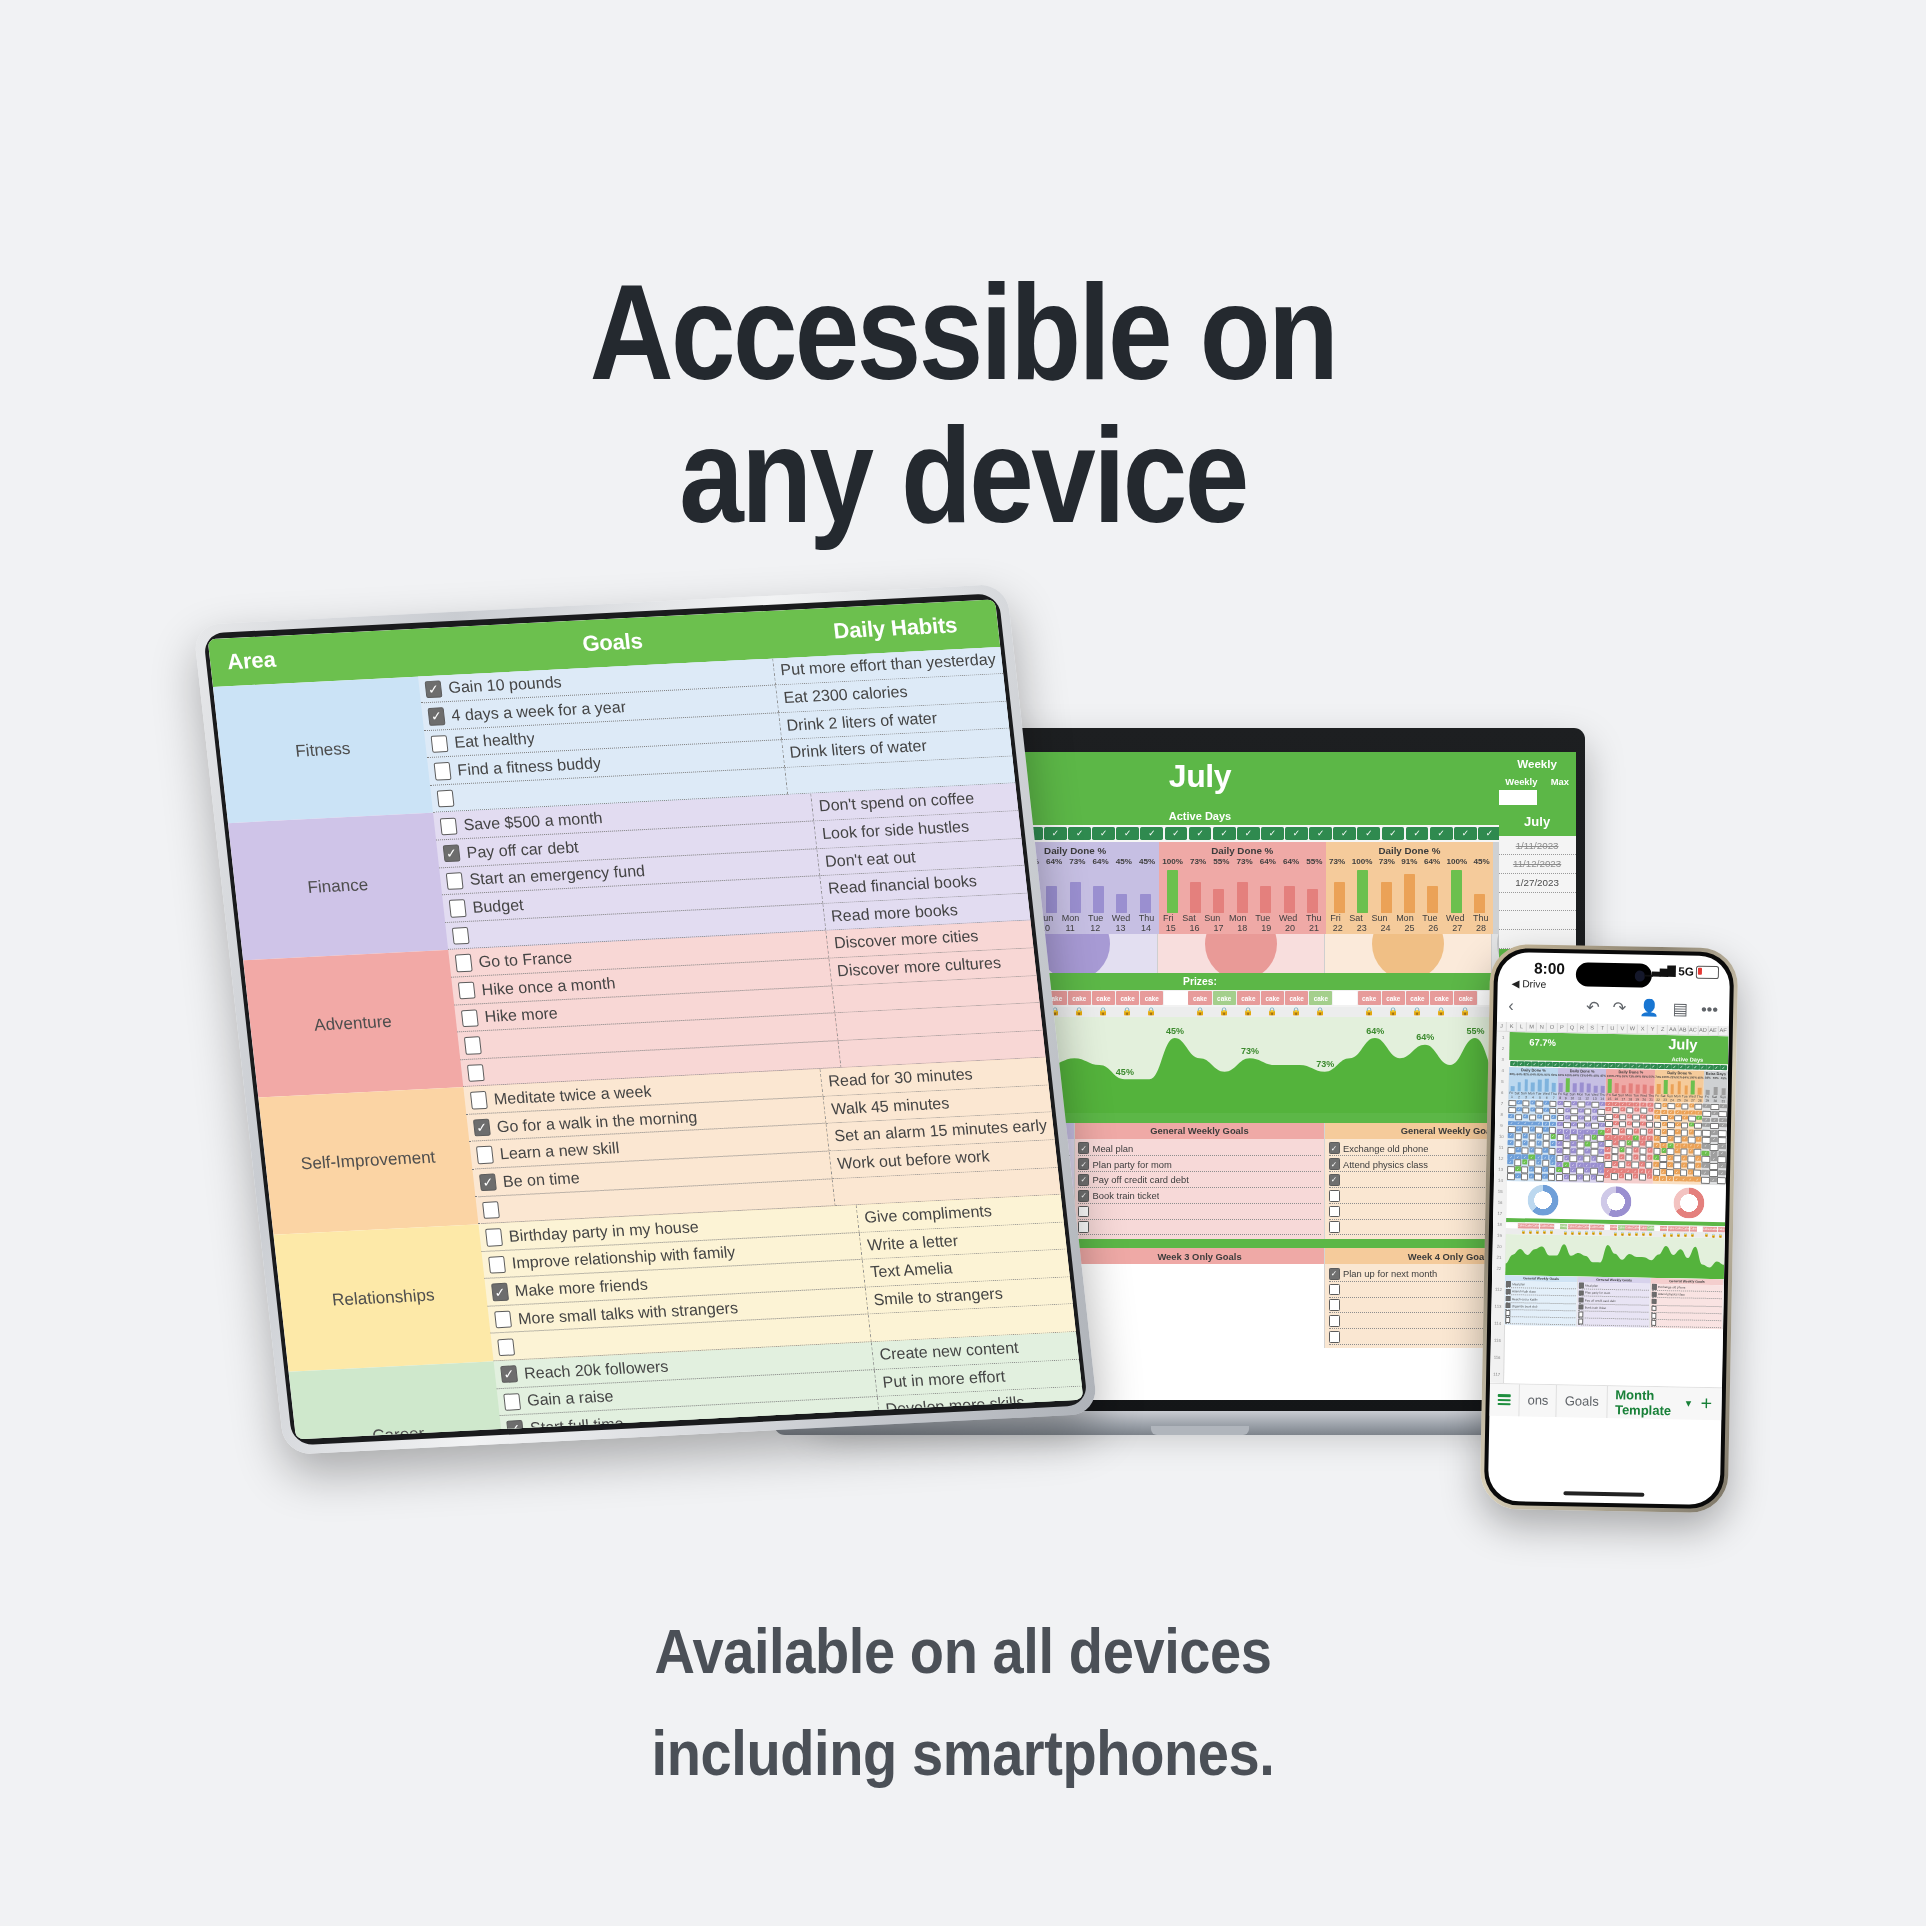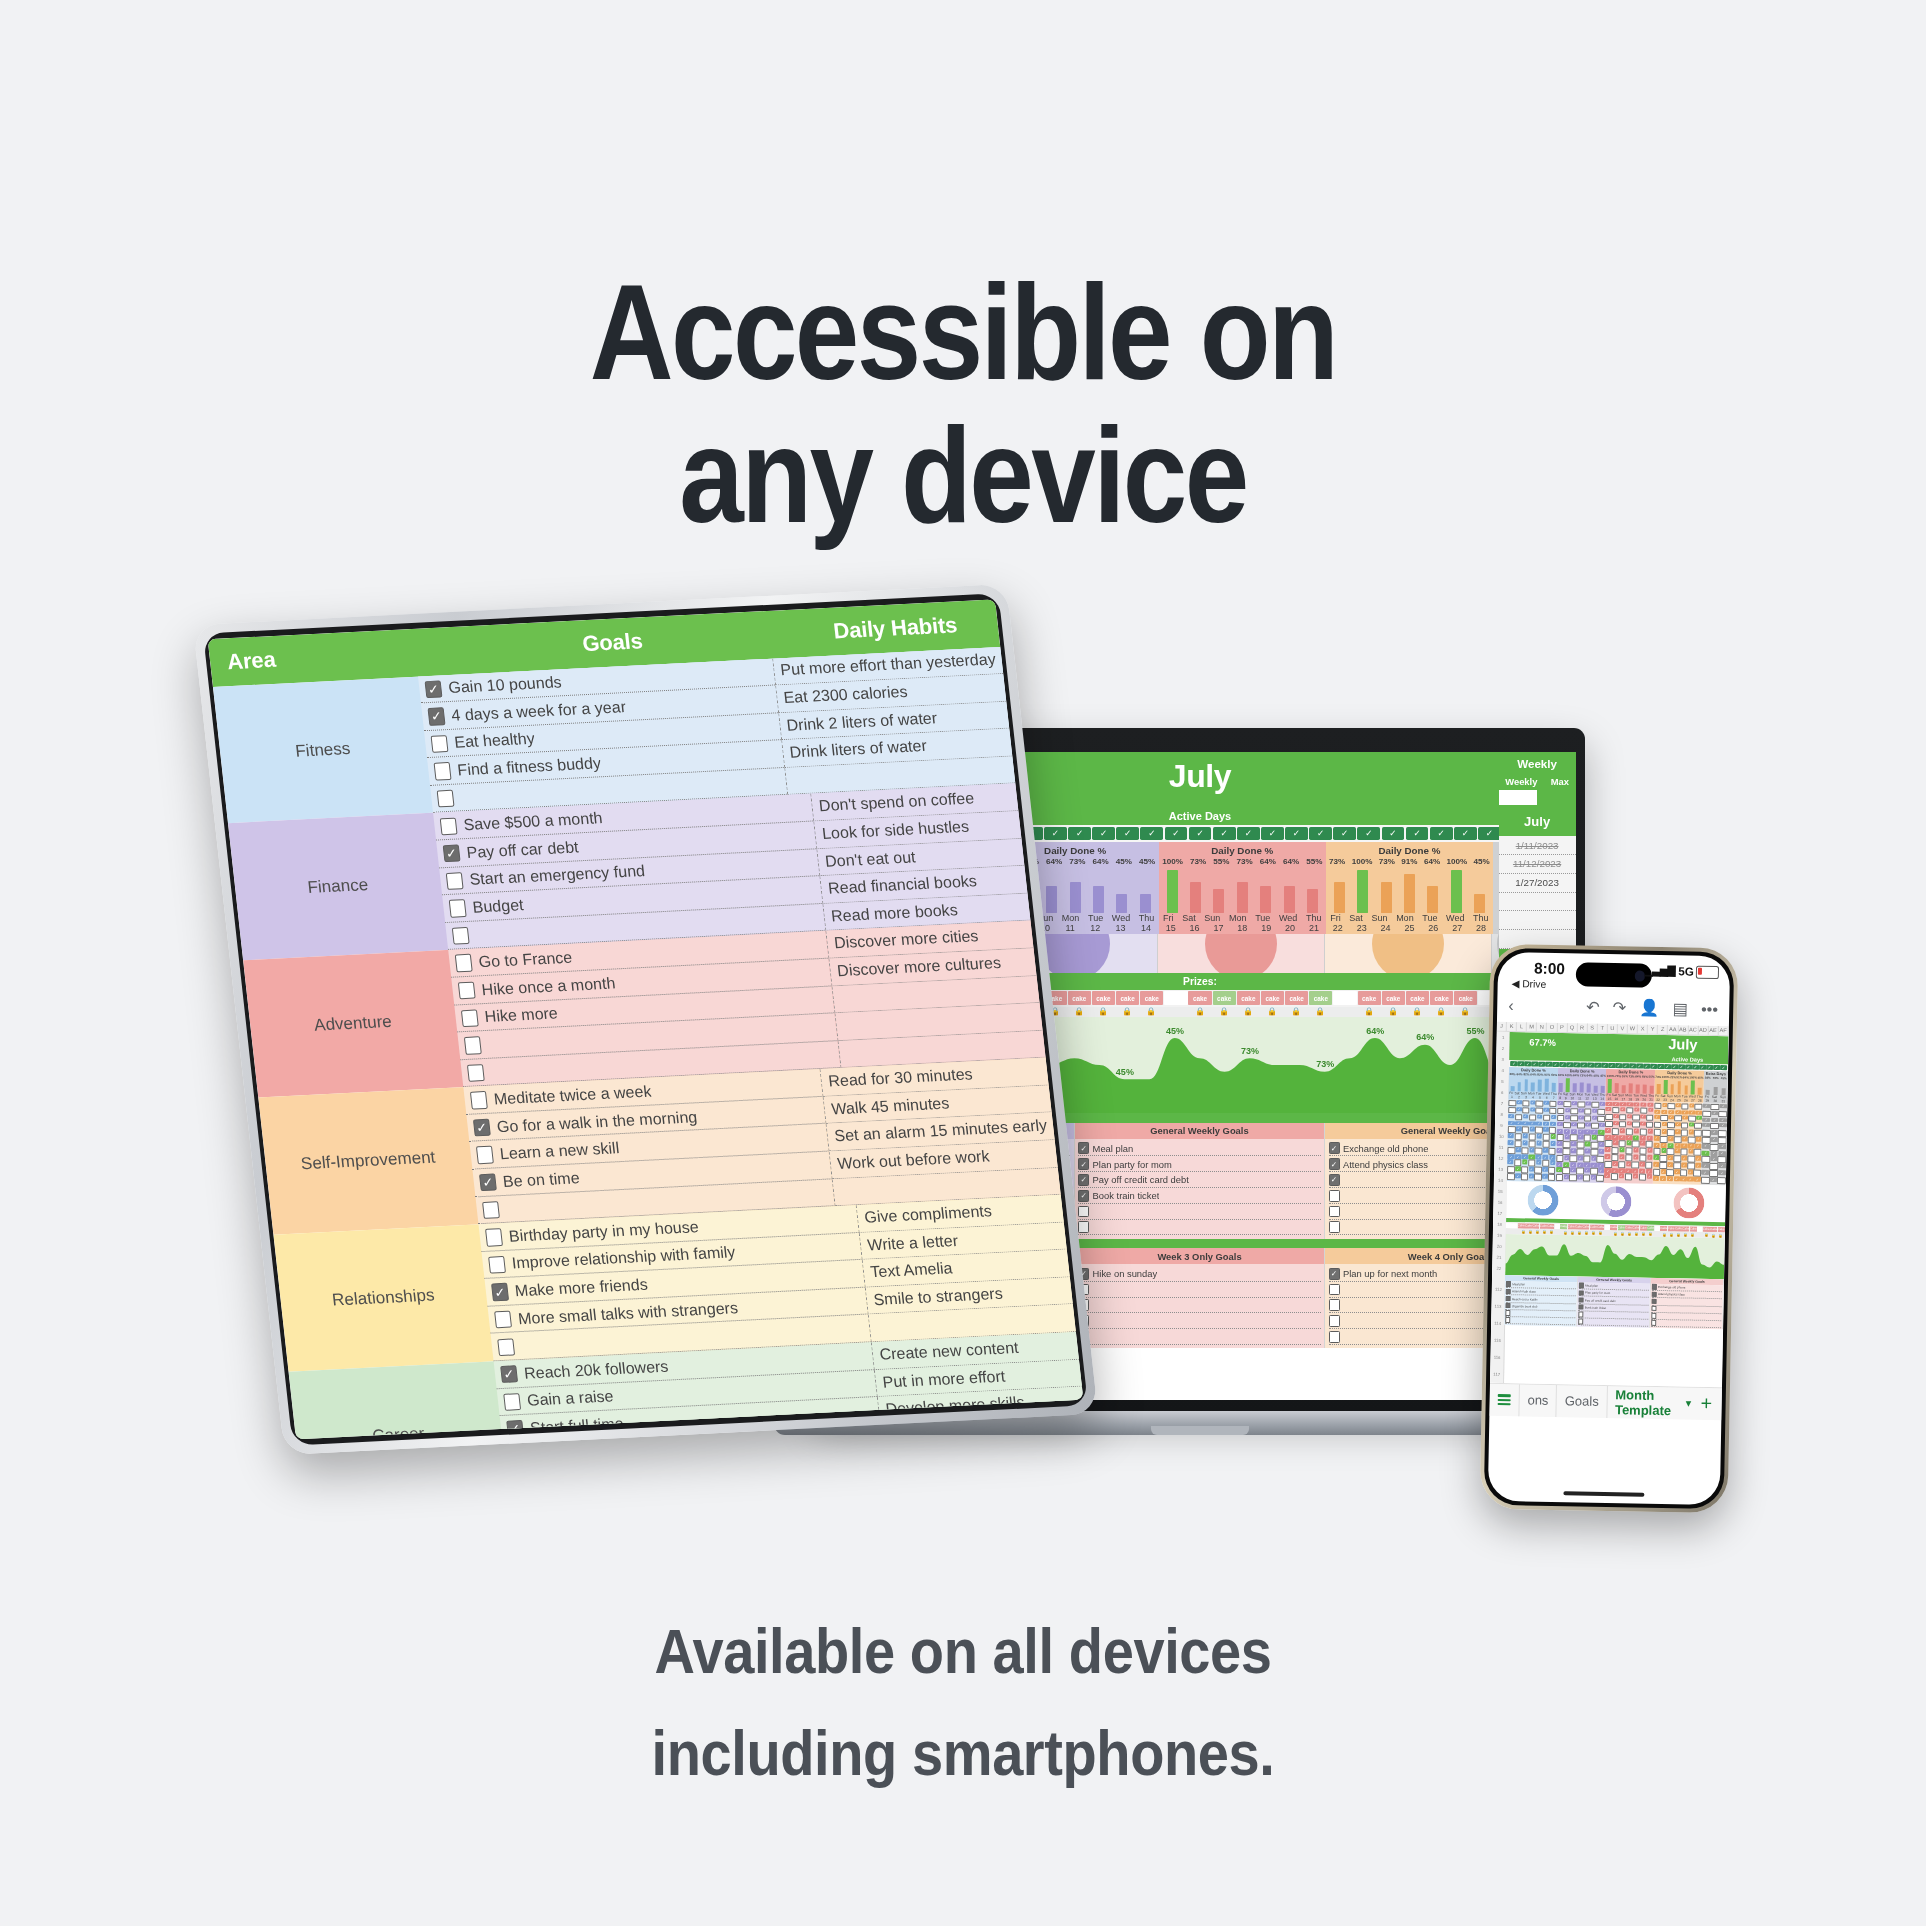--- a/index.html
+++ b/index.html
@@ -824,42 +824,20 @@
                 <div class="gc-text"></div>
               </div>
               <div class="gc-item">
                 <div class="gc-box"></div>
                 <div class="gc-text"></div>
               </div>
             </div>
           </div>
           <div class="lp-goalcol g2">
             <div class="gc-head">Week 3 Only Goals</div>
-            <div class="gc-body">
-              <div class="gc-item">
-                <div class="gc-box on"></div>
-                <div class="gc-text">Hike on sunday</div>
-              </div>
-              <div class="gc-item">
-                <div class="gc-box"></div>
-                <div class="gc-text"></div>
-              </div>
-              <div class="gc-item">
-                <div class="gc-box"></div>
-                <div class="gc-text"></div>
-              </div>
-              <div class="gc-item">
-                <div class="gc-box"></div>
-                <div class="gc-text"></div>
-              </div>
-              <div class="gc-item">
-                <div class="gc-box"></div>
-                <div class="gc-text"></div>
-              </div>
-            </div>
           </div>
           <div class="lp-goalcol g3">
             <div class="gc-head">Week 4 Only Goals</div>
             <div class="gc-body">
               <div class="gc-item">
                 <div class="gc-box on"></div>
                 <div class="gc-text">Plan up for next month</div>
               </div>
               <div class="gc-item">
                 <div class="gc-box"></div>

